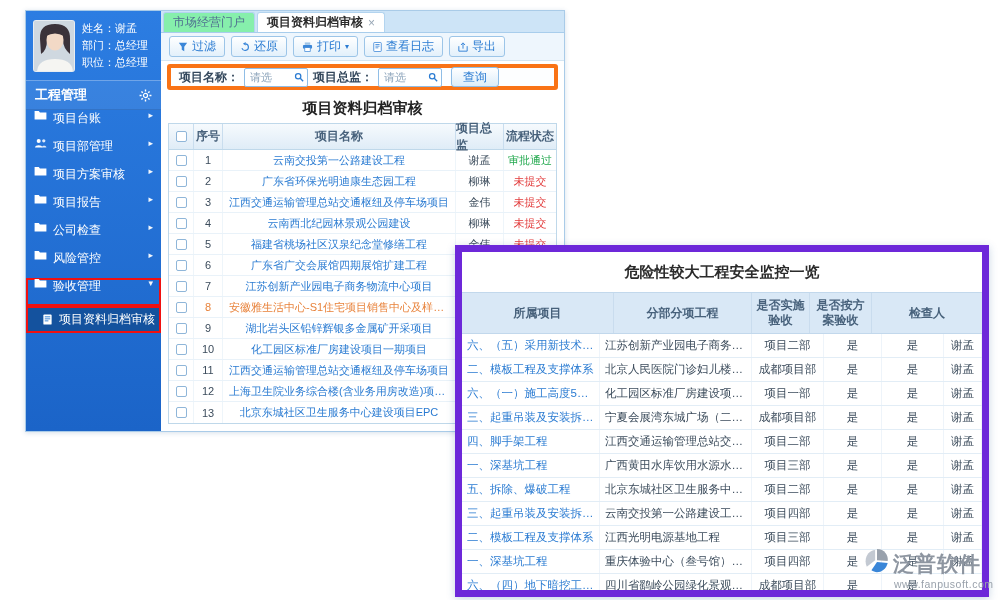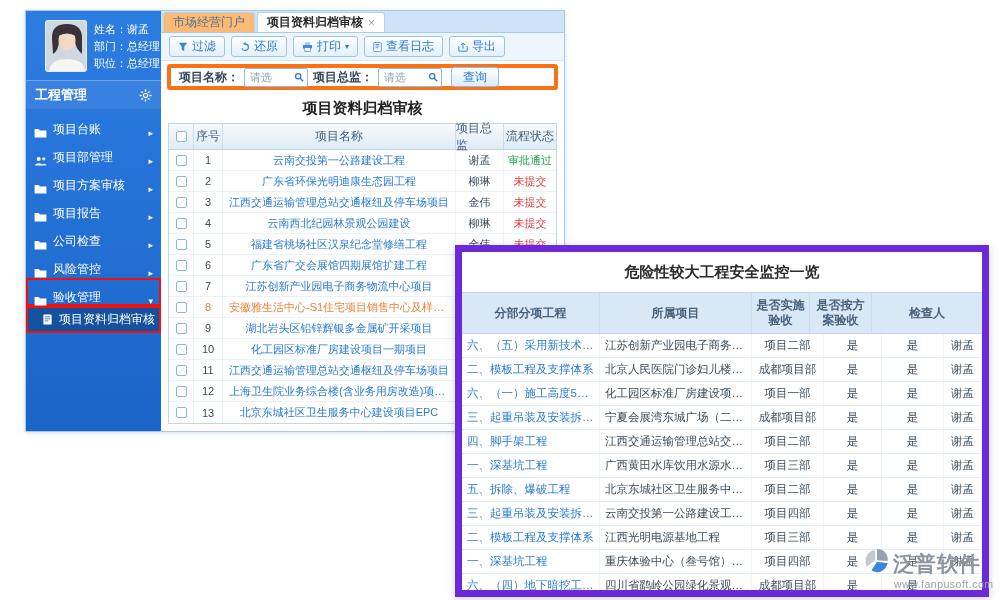--- a/index.html
+++ b/index.html
@@ -7,42 +7,42 @@
   .canvas{position:relative;width:1000px;height:600px;background:#fff;overflow:hidden;
           font-family:"Liberation Sans","DejaVu Sans",sans-serif}
 
   
   .app-window{position:absolute;left:25px;top:10px;width:540px;height:422px;display:flex;
               background:#fff;border:1px solid #a9cbe8;box-shadow:0 1px 5px rgba(30,80,140,.18)}
 
   
   .sidebar{width:135px;flex-shrink:0;background:linear-gradient(180deg,#2c7de2 0%,#1b64c8 100%);
            color:#fff;display:flex;flex-direction:column;overflow:hidden}
-  .profile{display:flex;gap:7px;padding:9px 19px 8px;align-items:center}
+  .profile{display:flex;gap:7px;padding:9px 7px 8px;align-items:flex-start}
   .avatar{width:42px;height:52px;border-radius:3px;overflow:hidden;flex-shrink:0;border:1px solid rgba(255,255,255,.55);background:#cfd8e0}
   .pinfo{font-size:11px;line-height:17px;white-space:nowrap}
   .section-hd{display:flex;align-items:center;justify-content:space-between;padding:0 9px;height:30px;
               font-size:13px;font-weight:bold;background:rgba(255,255,255,.08);
               border-top:1px solid rgba(255,255,255,.28);border-bottom:1px solid rgba(0,0,0,.10);cursor:pointer}
   .gear{display:flex;align-items:center}
   .menu{display:flex;flex-direction:column}
-  .mitem{height:28px;display:flex;align-items:flex-end;gap:6px;padding:0 8px;font-size:12px;cursor:pointer}
+  .mitem{height:28px;display:flex;align-items:flex-start;gap:6px;padding:0 8px;font-size:12px;cursor:pointer}
   .mitem .mlabel{flex:1;white-space:nowrap;overflow:hidden}
   .marrow{font-size:9px;opacity:.95}
   .micon{display:flex;align-items:center;flex-shrink:0}
   .annotated{box-shadow:inset 0 0 0 2px #f01010}
   .msub{height:27px;display:flex;align-items:center;gap:6px;padding:0 8px 0 16px;font-size:12px;
         background:#14529e;cursor:pointer;white-space:nowrap}
 
   
   .content{flex:1;min-width:0;display:flex;flex-direction:column;background:#fff}
   .tabbar{height:22px;background:#cde4f7;border-bottom:1px solid #a8cdec;display:flex;align-items:flex-end;
           gap:2px;padding:2px 0 0 2px;flex-shrink:0}
   .tab{height:20px;display:flex;align-items:center;gap:5px;padding:0 9px;font-size:12px;color:#4f6f90;
-       background:#fdba74;border:1px solid #b3d4ef;border-bottom:none;border-radius:3px 3px 0 0;
+       background:#86efac;border:1px solid #b3d4ef;border-bottom:none;border-radius:3px 3px 0 0;
        cursor:pointer;white-space:nowrap}
   .tab.active{background:#fff;color:#2b2b2b;font-weight:bold}
   .tclose{color:#98a7b6;font-weight:normal;font-size:12px;cursor:pointer}
 
   .toolbar{height:28px;background:#eef6fd;border-bottom:1px solid #d3e5f3;display:flex;align-items:center;
            gap:6px;padding:0 8px;flex-shrink:0}
   .tbtn{height:21px;display:flex;align-items:center;gap:4px;padding:0 8px;font-size:12px;color:#2a7bd2;
         background:linear-gradient(#ffffff,#e2f0fb);border:1px solid #9cc5e8;border-radius:3px;
         cursor:pointer;white-space:nowrap}
   .dd{font-size:8px;color:#2a7bd2}
@@ -56,21 +56,21 @@
   .fval{font-size:11px;color:#8ba3ba}
   .mag{display:flex;align-items:center;cursor:pointer}
   .fsearch{height:20px;display:flex;align-items:center;padding:0 11px;margin-left:4px;font-size:12px;
            color:#2a7bd2;background:linear-gradient(#ffffff,#dcedfa);border:1px solid #8fbde6;
            border-radius:3px;cursor:pointer}
 
   .page-title{text-align:center;font-size:15px;font-weight:bold;color:#222;padding:6px 0 5px;flex-shrink:0}
 
   .table{margin:0 7px;border:1px solid #bfd8ea}
   .thead{display:flex;height:26px;background:linear-gradient(#f6fafd,#dfecf7);border-bottom:1px solid #bfd8ea;
-         font-size:12px;color:#47617b;font-weight:normal}
+         font-size:12px;color:#47617b;font-weight:bold}
   .hc{display:flex;align-items:center;justify-content:center;border-right:1px solid #c9ddee;height:100%}
   .hc.last{border-right:none}
   .col-chk{width:25px;flex-shrink:0}
   .col-no{width:29px;flex-shrink:0}
   .col-name{flex:1;min-width:0}
   .col-dir{width:48px;flex-shrink:0}
   .col-st{width:52px;flex-shrink:0}
   .trow{display:flex;height:21px;border-bottom:1px solid #e9f2f9;font-size:11px;color:#3c4c5c}
   .trow:last-child{border-bottom:none}
   .bc{display:flex;align-items:center;justify-content:center;border-right:1px solid #eef5fa;height:100%;overflow:hidden}
@@ -448,22 +448,22 @@
               <div class="bc col-st last "></div>
             </div>
           </div>
       </div>
     </section>
   </div>
 
   <div class="overlay">
     <div class="ov-title">危险性较大工程安全监控一览</div>
     <div class="ov-head">
+      <div class="oc oc2">所属项目</div>
       <div class="oc oc1">分部分项工程</div>
-      <div class="oc oc2">所属项目</div>
       <div class="oc oc4">是否实施验收</div>
       <div class="oc oc5">是否按方案验收</div>
       <div class="oc oc6 lastc">检查人</div>
     </div>
     <div class="ov-body">
         <div class="ov-row">
           <div class="oc oc1">六、（五）采用新技术、工...</div>
           <div class="oc oc2">江苏创新产业园电子商务物流中心项目</div>
           <div class="oc oc3">项目二部</div>
           <div class="oc oc4">是</div>

